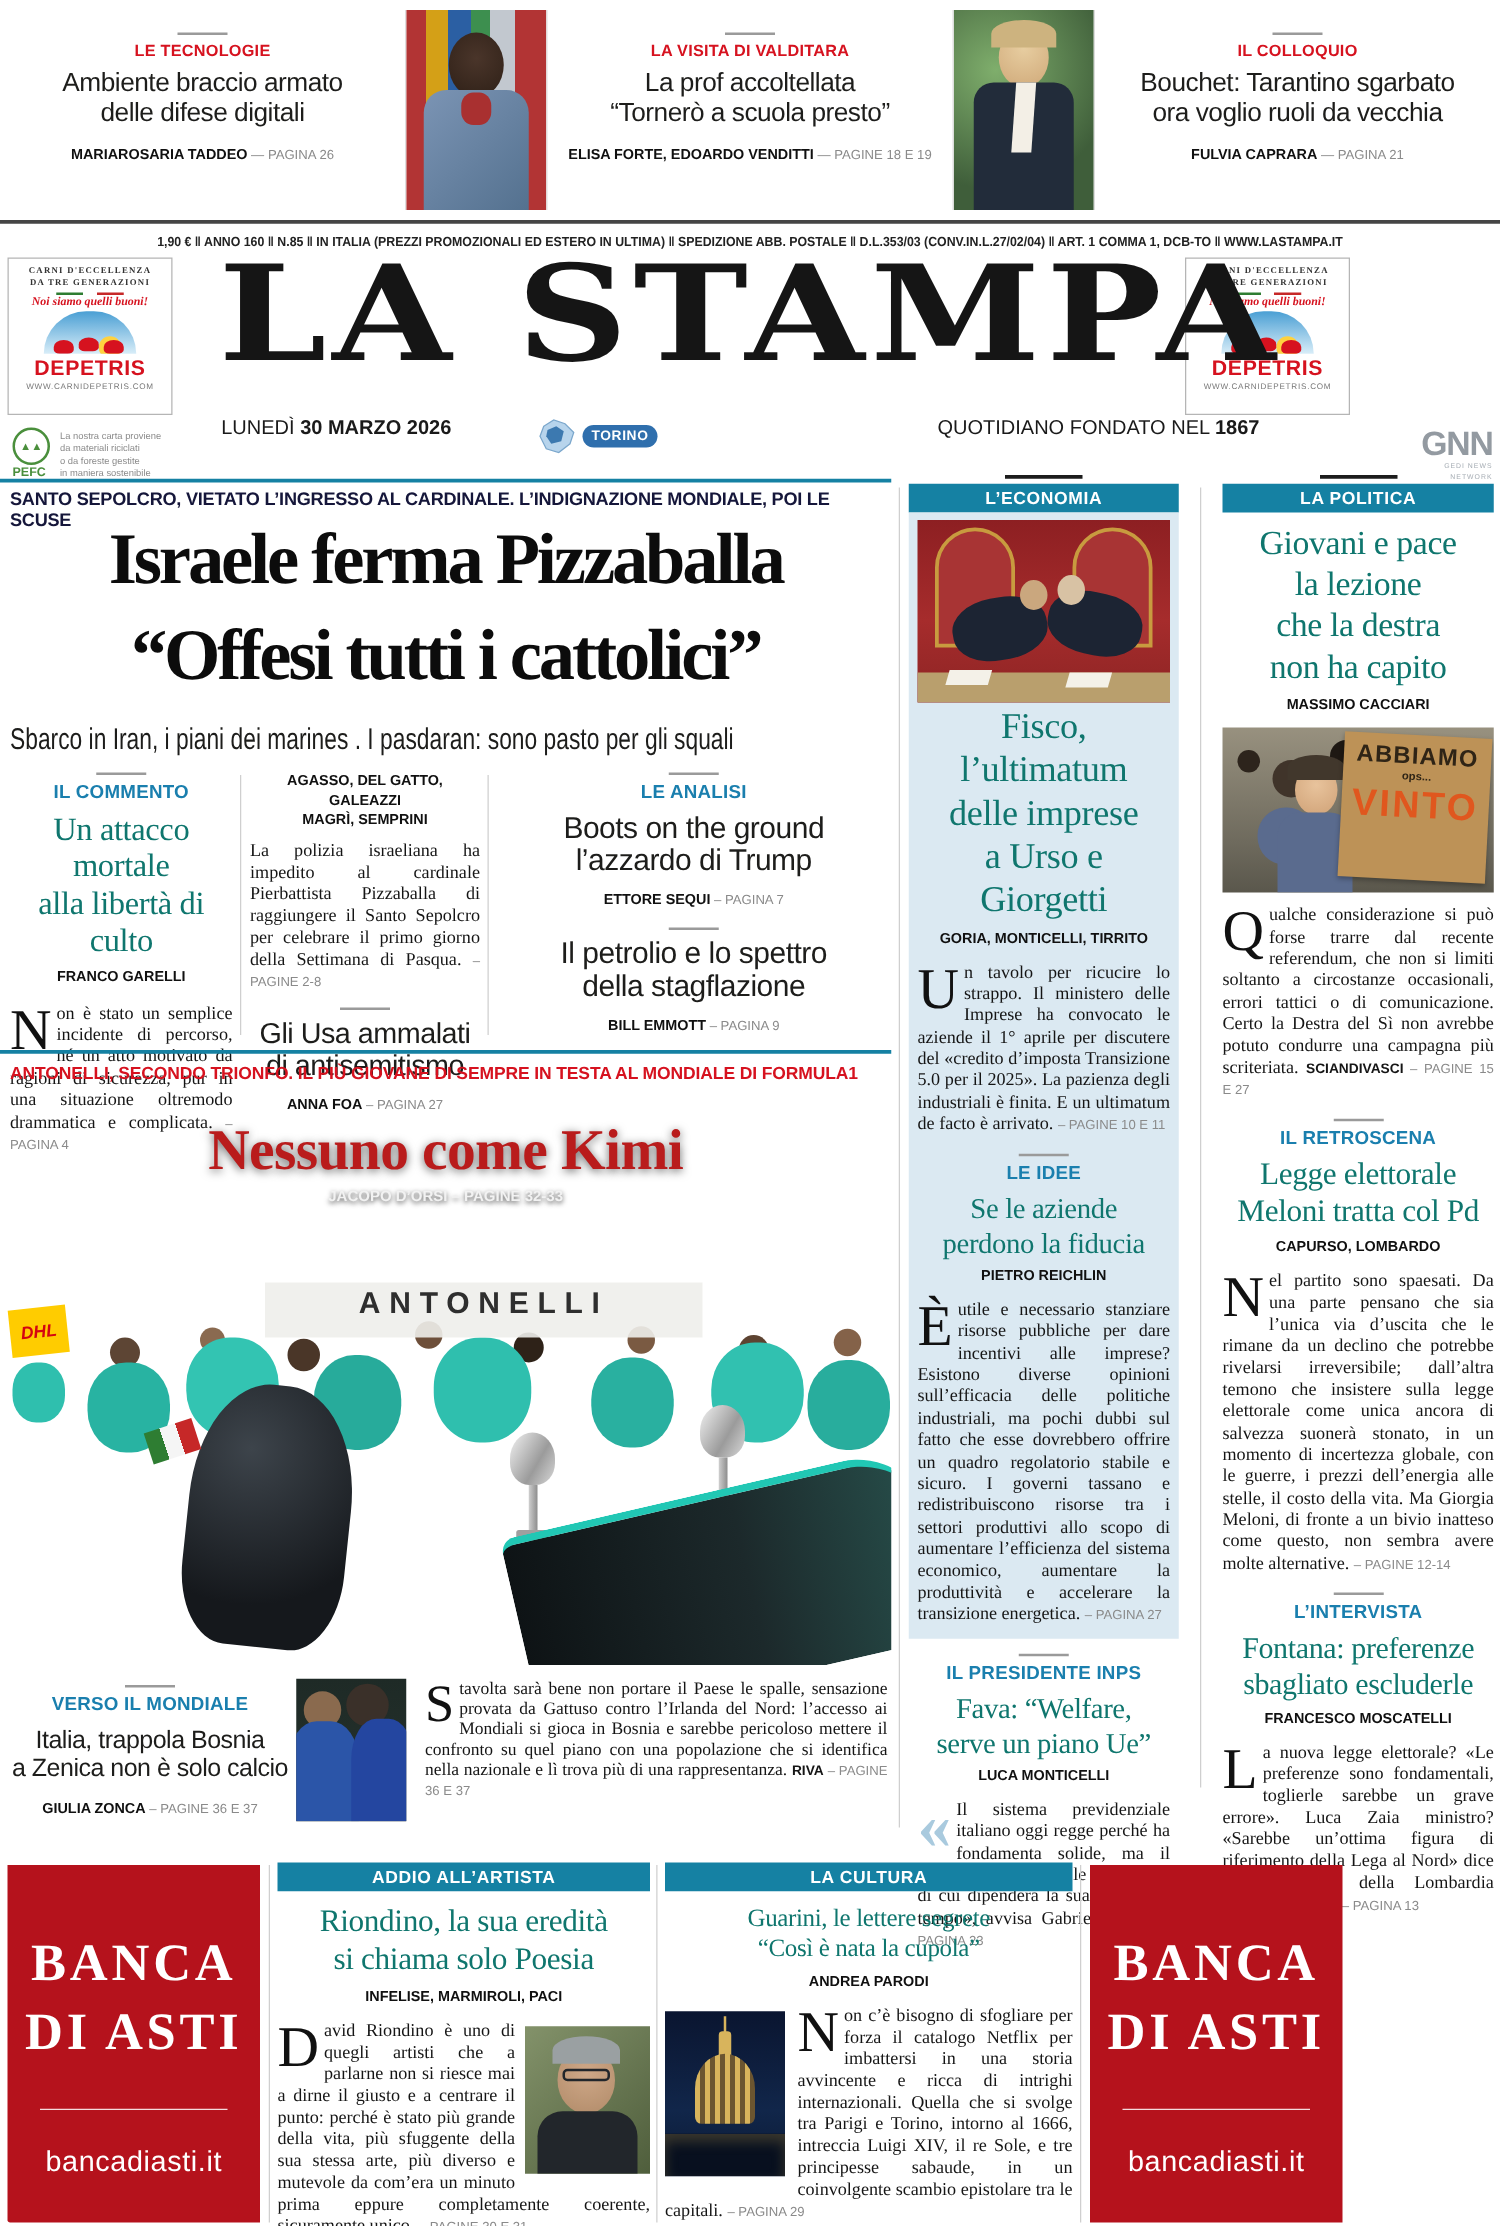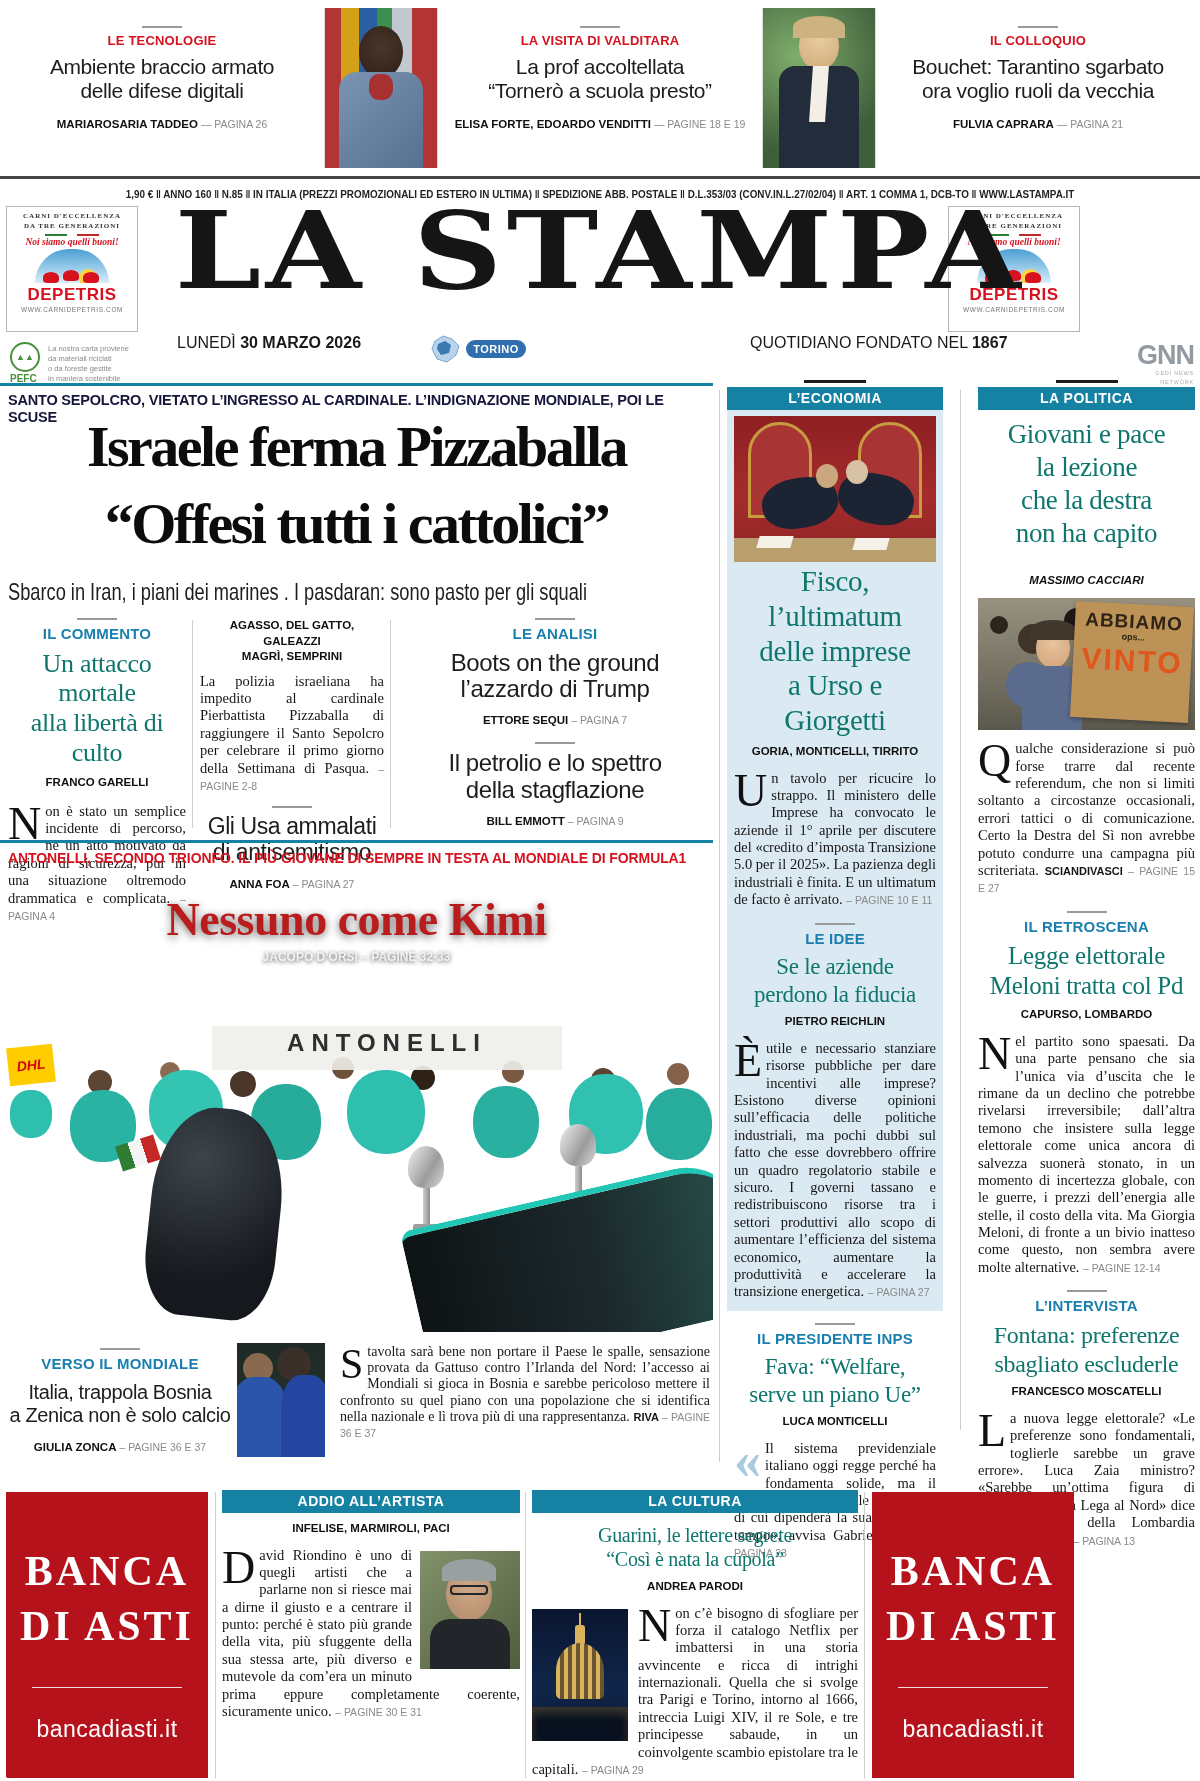--- a/index.html
+++ b/index.html
@@ -342,21 +342,21 @@
   </div>
 
   <div class="vrule" style="left:960px;top:390px;height:1040px;"></div>
   <div class="abs" style="left:978px;top:380px;width:217px;">
     <div class="shortrule dark"></div>
     <div class="band">LA POLITICA</div>
     <div class="hserif pre" style="font-size:27px;line-height:1.22;margin-top:8px;">Giovani e pace
 la lezione
 che la destra
 non ha capito</div>
-    <div class="byl center" style="margin-top:23px;font-style:italic;">MASSIMO CACCIARI</div>
+    <div class="byl center" style="margin-top:7px;">MASSIMO CACCIARI</div>
     <div class="pol-photo ph" style="margin-top:10px;">
       <div class="pol-heads"></div>
       <div class="blob" style="left:58px;top:30px;width:34px;height:40px;background:radial-gradient(circle at 50% 40%,#e8c39c,#cfa176);"></div>
       <div class="abs" style="left:52px;top:22px;width:46px;height:20px;border-radius:50% 50% 0 0;background:#41372c;"></div>
       <div class="abs" style="left:44px;top:68px;width:60px;height:64px;border-radius:30% 30% 0 0;background:#5a6b8e;"></div>
       <div class="pol-sign">
         <div class="sign1">ABBIAMO</div>
         <div class="sign2">ops...</div>
         <div class="sign3">VINTO</div>
       </div>
@@ -380,20 +380,22 @@
 
   <div class="banca" style="left:6px;top:1492px;">
     <div class="nm pre"><span>BANCA</span><br><span>DI ASTI</span></div>
     <hr>
     <div class="url">bancadiasti.it</div>
   </div>
 
   <div class="vrule" style="left:215px;top:1492px;height:286px;"></div>
   <div class="abs" style="left:222px;top:1490px;width:298px;">
     <div class="band">ADDIO ALL’ARTISTA</div>
+    <div class="hserif pre" style="font-size:25px;line-height:1.2;margin-top:10px;">Riondino, la sua eredità
+si chiama solo Poesia</div>
     <div class="byl center" style="margin-top:8px;">INFELISE, MARMIROLI, PACI</div>
     <div style="margin-top:10px;">
       <div class="rio-photo">
         <div class="blob" style="left:26px;top:16px;width:46px;height:54px;background:radial-gradient(circle at 50% 40%,#cfa888,#b08a68);"></div>
         <div class="abs" style="left:22px;top:8px;width:54px;height:22px;border-radius:50% 50% 0 0;background:#9aa0a2;"></div>
         <div class="abs" style="left:30px;top:34px;width:38px;height:10px;border:2px solid #22262b;border-radius:4px;box-sizing:border-box;background:transparent;"></div>
         <div class="abs" style="left:10px;top:68px;width:80px;height:50px;border-radius:20px 20px 0 0;background:#22262b;"></div>
       </div>
       <p class="body" style="margin:0;"><span class="drop">D</span><span>avid Riondino è uno di quegli artisti che a parlarne non si riesce mai a dirne il giusto e a centrare il punto: perché è stato più grande della vita, più sfuggente della sua stessa arte, più diverso e mutevole da com’era un minuto prima eppure completamente coerente, sicuramente unico. </span><span class="pg">– PAGINE 30 E 31</span></p>
     </div>

